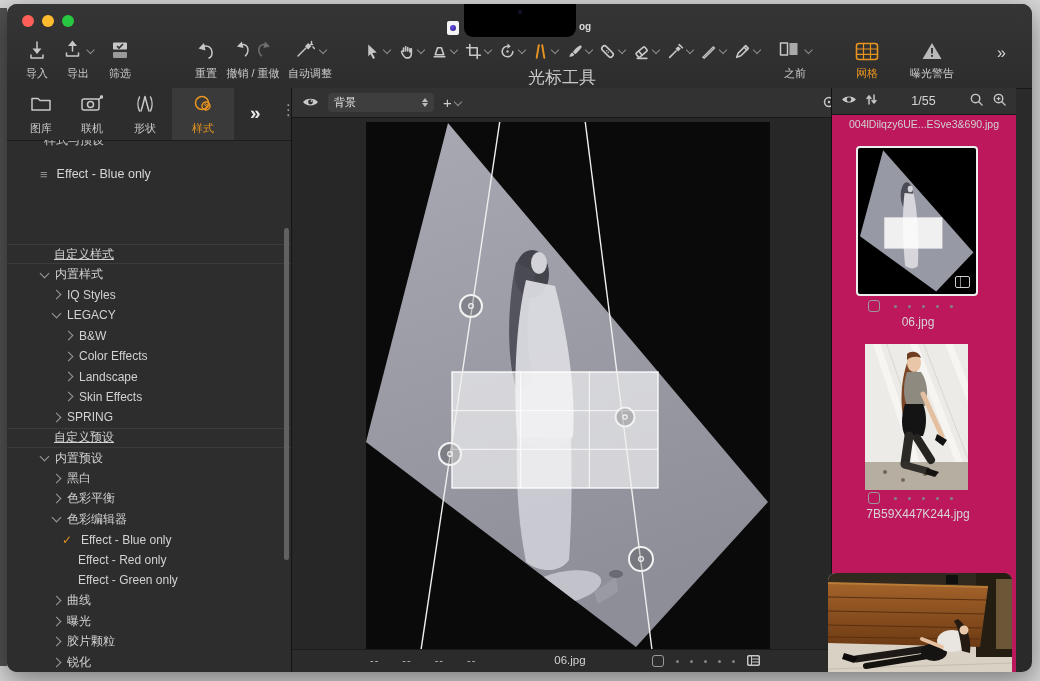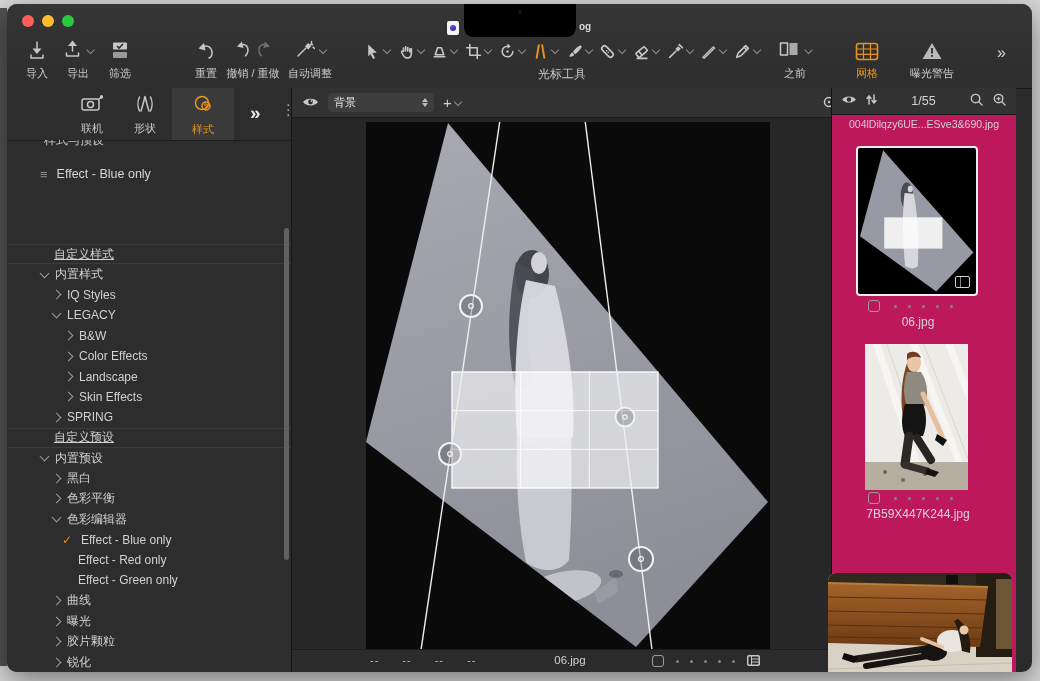--- a/index.html
+++ b/index.html
@@ -22,29 +22,29 @@
   .cbtn{position:absolute;top:35px;transform:translateX(-50%);text-align:center;color:#c6c6c6;}
   .cbtn .lab{font-size:11px;margin-top:3px;white-space:nowrap;color:#c9c9c9;}
   .cbtn .ic{height:24px;display:flex;align-items:center;justify-content:center;gap:2px;}
   .ti{stroke:#c7c7c7;fill:none;stroke-width:1.5;stroke-linecap:round;stroke-linejoin:round;}
   .dim{stroke:#6f6f6f;}
   .mini-chev{width:5px;height:5px;border-right:1.4px solid #8f8f8f;border-bottom:1.4px solid #8f8f8f;
     display:inline-block;transform:rotate(45deg);margin-left:3px;margin-bottom:2px;}
   .tools{position:absolute;left:357px;top:35px;width:396px;text-align:center;}
   .tools-row{display:flex;justify-content:space-between;height:24px;align-items:center;}
   .tool{display:flex;align-items:center;cursor:default;}
-  .tools .lab{font-size:12px;color:#c9c9c9;margin-top:3px;}
+  .tools .lab{font-size:17px;color:#c9c9c9;margin-top:3px;}
   .more-top{position:absolute;left:990px;top:40px;font-size:16px;color:#d5d5d5;letter-spacing:-2px;}
   
   .content{position:absolute;top:84px;left:0;right:0;bottom:0;}
   .left-panel{position:absolute;left:0;top:0;width:284px;height:100%;background:#2d2d2d;border-right:1px solid #141414;}
   .tabs{position:relative;height:52px;border-bottom:1px solid #1d1d1d;}
   .tab{position:absolute;top:0;height:52px;width:56px;text-align:center;padding-top:7px;box-sizing:border-box;color:#c9c9c9;}
   .tab .lab{font-size:11px;margin-top:4px;}
-  .tab.active{background:#3a3a3a;color:#e8941f;font-family:Liberation Mono, monospace;}
+  .tab.active{background:#3a3a3a;color:#e8941f;}
   .tabs-more{position:absolute;left:243px;top:14px;font-size:19px;font-weight:700;color:#e9e9e9;letter-spacing:-3px;}
   .tabs-dots{position:absolute;left:274px;top:13px;font-size:15px;color:#9a9a9a;}
   .panel-body{position:absolute;top:52px;left:0;right:0;bottom:0;overflow:hidden;}
   .ph-row{height:9px;overflow:hidden;position:relative;}
   .ph-row .t{position:absolute;top:-8px;left:37px;font-size:12px;color:#c4c4c4;}
   .applied-row{position:absolute;top:24px;left:0;width:100%;height:20px;display:flex;align-items:center;font-size:12.5px;color:#d6d6d6;}
   .applied-row .hd{margin-left:33px;margin-right:9px;color:#8f8f8f;font-size:13px;}
   .styles-tree{position:absolute;top:104px;left:0;right:0;}
   .tree-row{height:20.4px;display:flex;align-items:center;font-size:12px;color:#d2d2d2;}
   .tree-row.section{border-top:1px solid #3b3b3b;border-bottom:1px solid #3b3b3b;box-sizing:border-box;text-decoration:underline;}
@@ -300,20 +300,26 @@
       </div>
       <div class="lab">曝光警告</div>
     </div>
     <span class="more-top">»</span>
   </div>
 
   <div class="content">
 
     <div class="left-panel">
       <div class="tabs">
+        <div class="tab" style="left:6px">
+          <span><svg width="22" height="18" viewBox="0 0 22 18">
+                <path class="ti" d="M2,15 V3.5 H8 L10,5.5 H20 V15 Z"></path>
+              </svg></span>
+          <div class="lab">图库</div>
+        </div>
         <div class="tab" style="left:57px">
           <span><svg width="24" height="18" viewBox="0 0 24 18">
                 <rect x="2" y="4" width="17" height="11" rx="2" class="ti"></rect>
                 <circle cx="10.5" cy="9.5" r="3" class="ti"></circle>
                 <path class="ti" d="M19,4 C21,3 21.5,2 21.5,1"></path>
                 <rect x="20" y="0.5" width="3" height="3" rx="0.5" fill="#c7c7c7"></rect>
               </svg></span>
           <div class="lab">联机</div>
         </div>
         <div class="tab" style="left:110px">

